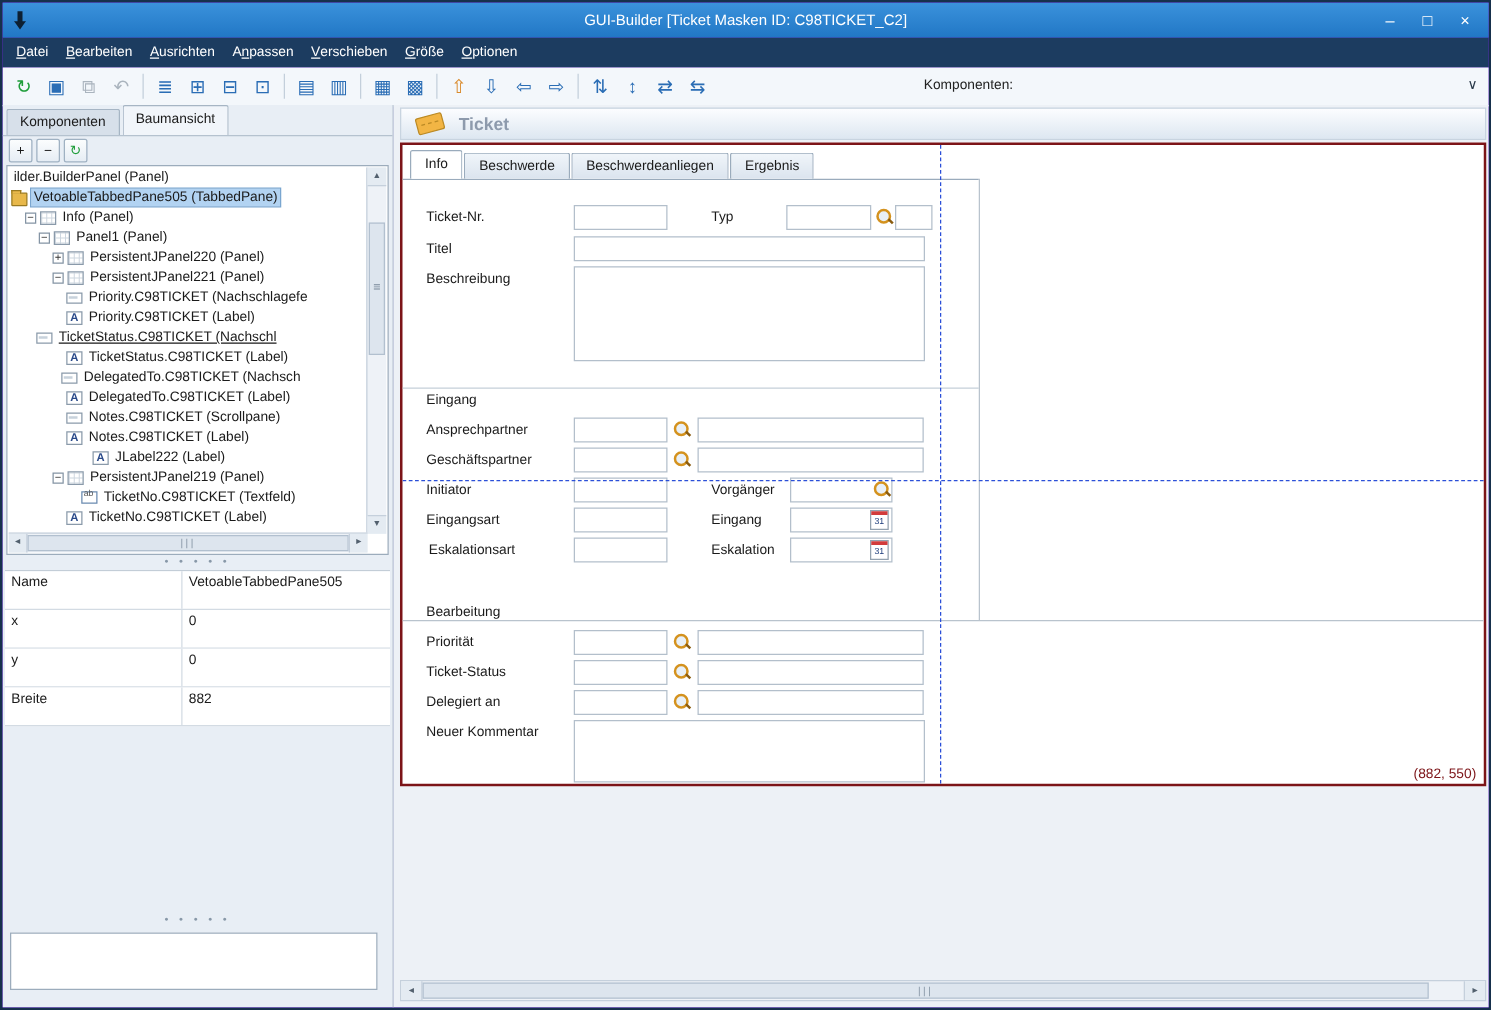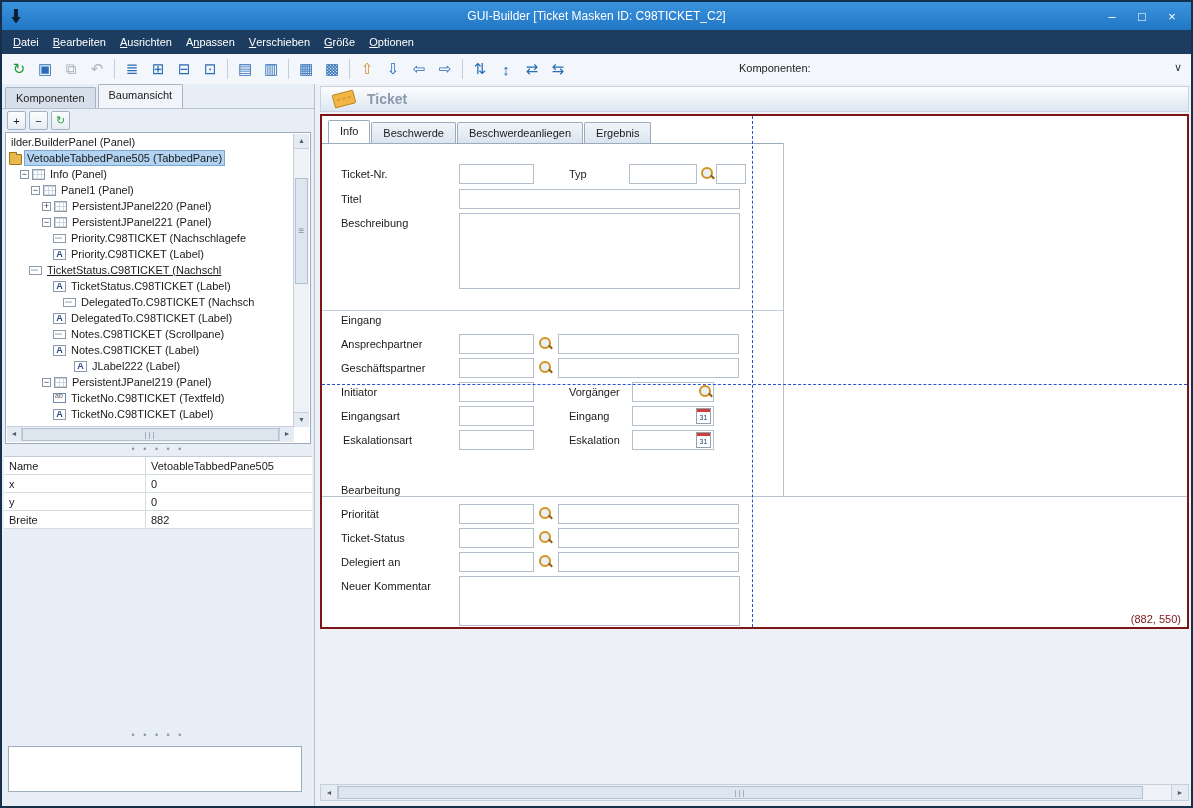--- a/index.html
+++ b/index.html
@@ -68,21 +68,21 @@
   .hsb .sb-left{left:0;border-right:1px solid #c5d0dc;}
   .hsb .sb-right{right:0;border-left:1px solid #c5d0dc;}
   .hsb .sb-left::after{content:"◄";}
   .hsb .sb-right::after{content:"►";}
   .hthumb{position:absolute;left:15px;right:15px;top:1px;bottom:1px;background:#dde5ee;border:1px solid #b2c0cf;}
   .hthumb::after{content:"|||";position:absolute;left:0;right:0;top:0;bottom:0;text-align:center;font-size:8px;line-height:12px;letter-spacing:2px;color:#8494a4;}
   .hdots{position:absolute;left:0;right:0;text-align:center;color:#8898a8;font-size:9px;letter-spacing:3px;height:8px;line-height:6px;}
   #hdots1{top:362px;}
   #hdots2{top:648px;}
   .props{position:absolute;top:372px;left:2px;width:308px;border-top:1px solid #c3cdd7;}
-  .prow{position:relative;display:flex;height:18px;background:#fff;border-bottom:1px solid #d3dbe3;box-sizing:border-box;}
+  .prow{position:relative;display:flex;height:31px;background:#fff;border-bottom:1px solid #d3dbe3;box-sizing:border-box;}
   .plabel{width:142px;border-right:1px solid #d3dbe3;padding:3px 5px 0;box-sizing:border-box;}
   .pvalue{flex:1;padding:3px 5px 0;overflow:hidden;white-space:nowrap;}
   .red-annot{position:absolute;left:0;top:-3px;width:194px;height:22px;border:3px solid #e8321e;border-radius:3px;z-index:4;pointer-events:none;box-sizing:border-box;}
   .bottom-box{position:absolute;top:662px;left:6px;width:292px;height:44px;background:#fff;border:1px solid #9cacbc;}
 
   
   .vsplit-dots{position:absolute;left:313px;top:336px;width:5px;}
   .vsplit-dots .d{width:3px;height:3px;background:#8898a8;border-radius:50%;margin:3px auto;}
 
   
@@ -296,21 +296,21 @@
               <span class="ttext">Priority.C98TICKET (Label)</span>
             </div>
             <div class="titem" style="padding-left: 22px; text-decoration: underline;">
               <span class="tico field"></span>
               <span class="ttext">TicketStatus.C98TICKET (Nachschl</span>
             </div>
             <div class="titem" style="padding-left: 46px;">
               <span class="tico label"></span>
               <span class="ttext">TicketStatus.C98TICKET (Label)</span>
             </div>
-            <div class="titem" style="padding-left: 56px; text-align: center;">
+            <div class="titem" style="padding-left: 42px; text-align: center;">
               <span class="tico field"></span>
               <span class="ttext">DelegatedTo.C98TICKET (Nachsch</span>
             </div>
             <div class="titem" style="padding-left: 46px;">
               <span class="tico label"></span>
               <span class="ttext">DelegatedTo.C98TICKET (Label)</span>
             </div>
             <div class="titem" style="padding-left: 46px;">
               <span class="tico field"></span>
               <span class="ttext">Notes.C98TICKET (Scrollpane)</span>
@@ -321,21 +321,21 @@
             </div>
             <div class="titem" style="padding-left: 67px;">
               <span class="tico label"></span>
               <span class="ttext">JLabel222 (Label)</span>
             </div>
             <div class="titem" style="padding-left: 35px;">
               <span class="tbox">−</span>
               <span class="tico panel"></span>
               <span class="ttext">PersistentJPanel219 (Panel)</span>
             </div>
-            <div class="titem" style="padding-left: 46px;">
+            <div class="titem" style="padding-left: 58px;">
               <span class="tico textfield"></span>
               <span class="ttext">TicketNo.C98TICKET (Textfeld)</span>
             </div>
             <div class="titem" style="padding-left: 46px;">
               <span class="tico label"></span>
               <span class="ttext">TicketNo.C98TICKET (Label)</span>
             </div>
           </div>
         <div class="vsb">
           <div class="sb-up"></div>

